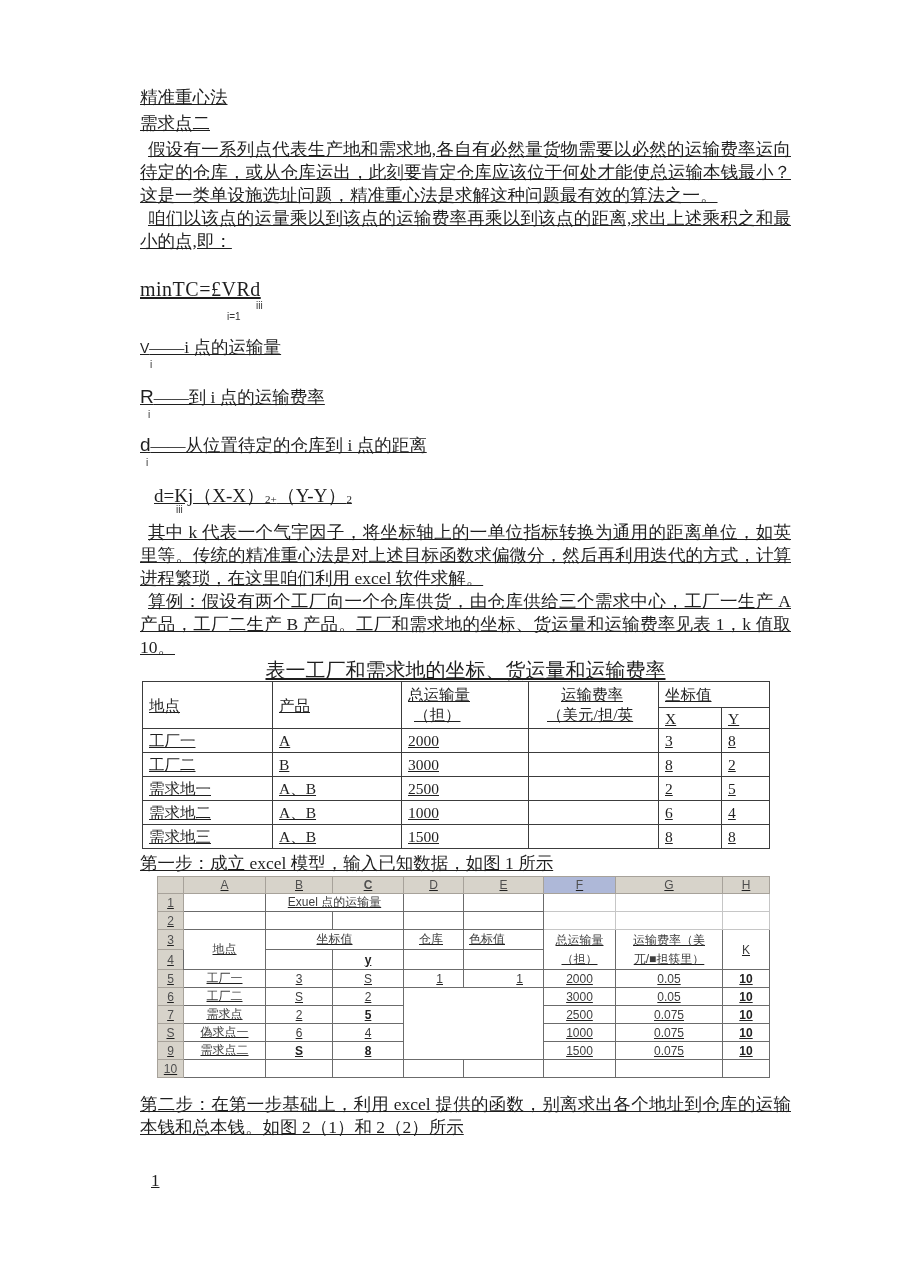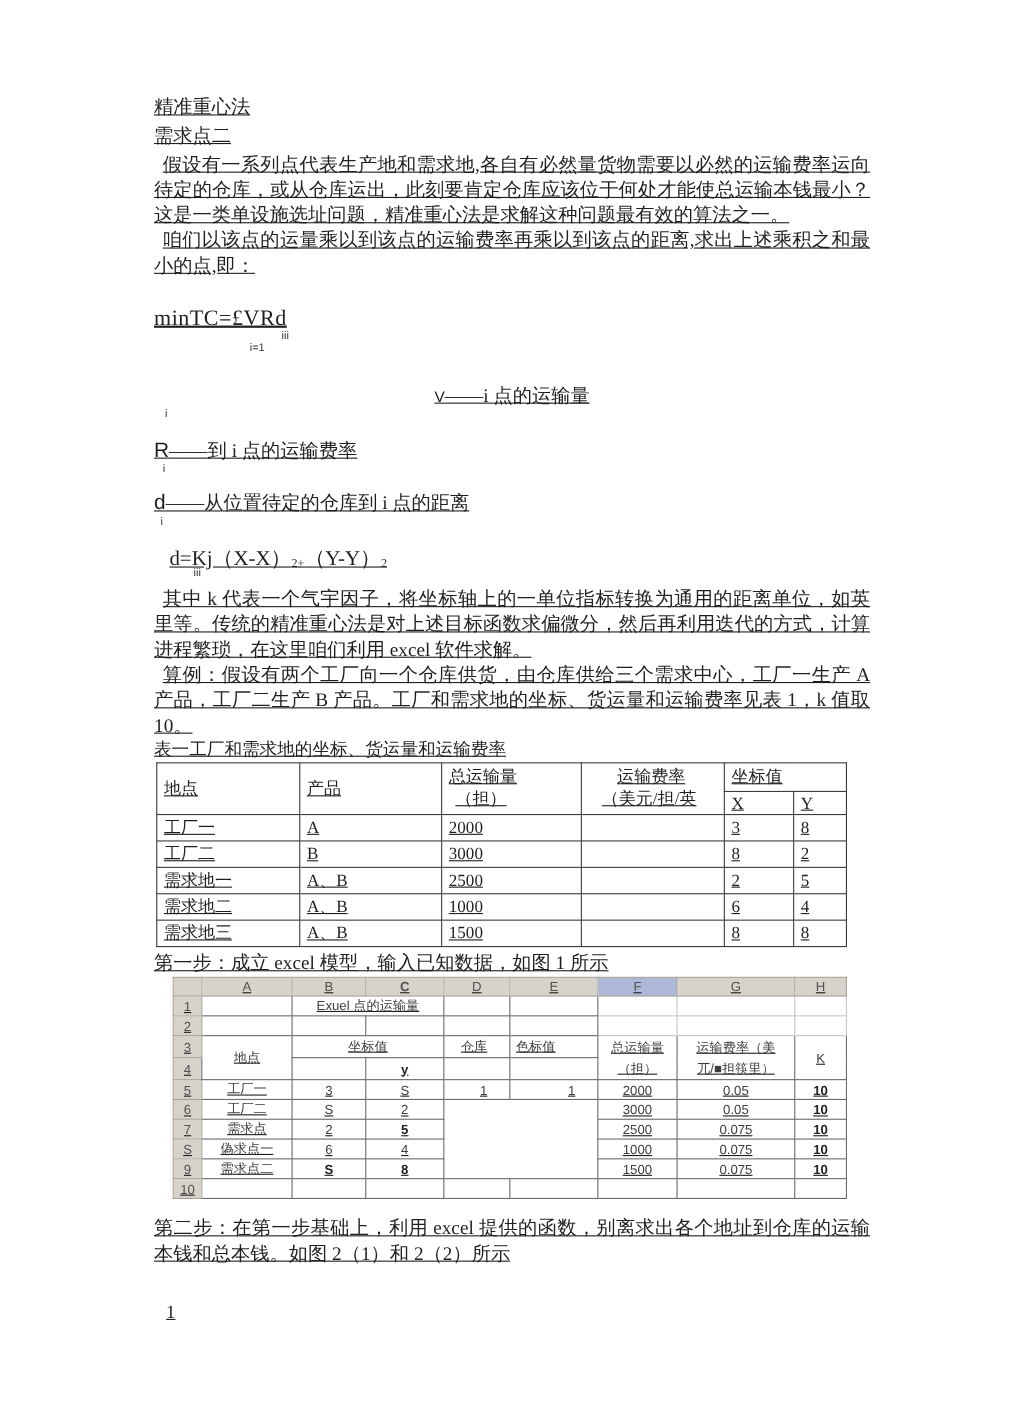--- a/index.html
+++ b/index.html
@@ -23,34 +23,34 @@
 
   
   .dtc{margin-top:5px;font-size:17.5px;line-height:23px;}
   .dtc .sym{font-size:15px;}
 
   
   .defline{position:relative;height:32px;font-size:17.5px;line-height:22px;}
   .defline .sym{font-family:"Liberation Sans","DejaVu Sans",sans-serif;}
   .defline .isub{position:absolute;font-size:10px;top:18px;color:#333;
     font-family:"Liberation Sans","DejaVu Sans",sans-serif;}
-  .d-v{margin-top:24px;height:30px;text-align:center;}
+  .d-v{margin-top:12px;height:30px;}
   .d-v .sym{font-size:14px;}
   .d-r{margin-top:20px;}
   .d-r .sym{font-size:19px;}
   .d-d{margin-top:16px;}
   .d-d .sym{font-size:19px;}
 
   
   .fd{position:relative;height:36px;margin-top:17px;font-size:19px;margin-left:14px;}
   .fd .sm{font-size:11px;position:relative;top:1px;}
   .fd .s-iii{left:22px;top:21px;}
 
   
-  .caption{font-size:16px;line-height:22px;text-align:left;margin:0;}
+  .caption{font-size:20px;line-height:22px;text-align:center;margin:0;}
   table.t1{border-collapse:collapse;table-layout:fixed;margin-left:2px;width:627px;}
   .t1 td{border:1px solid #3c3c3c;font-size:15.5px;font-weight:normal;
     padding:0 2px 0 6px;text-align:left;vertical-align:middle;line-height:19px;}
   .t1 tr.h1 td{height:25px;}
   .t1 tr.h2 td{height:20px;}
   .t1 tr.dr td{height:23px;}
   .t1 .two div{line-height:20px;}
 
   
   table.sheet{border-collapse:collapse;table-layout:fixed;margin-left:17px;margin-top:1px;

